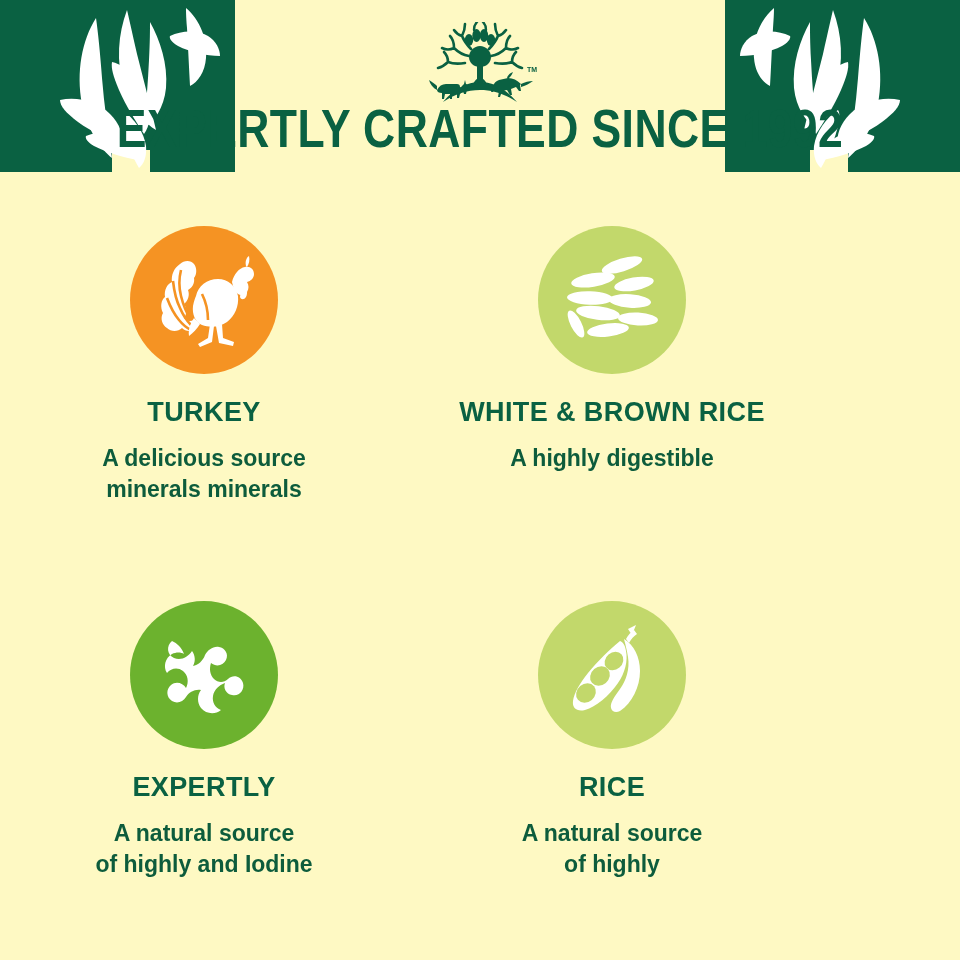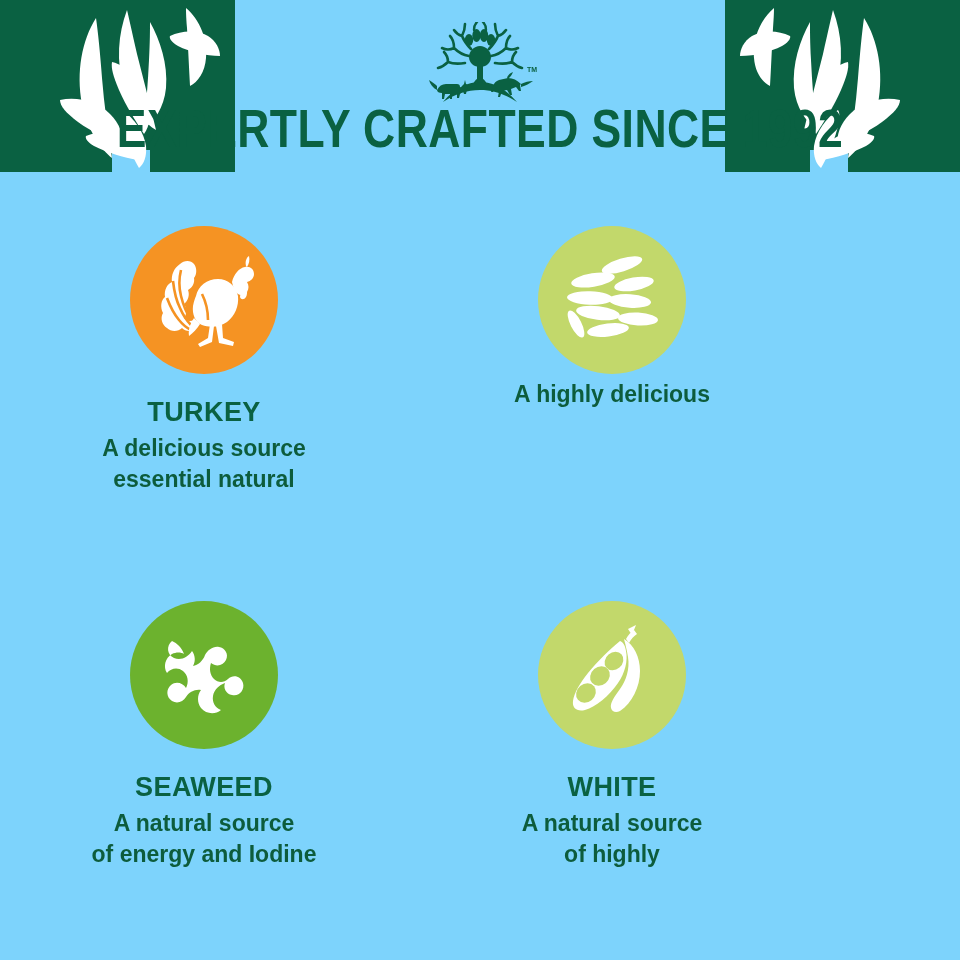--- a/index.html
+++ b/index.html
@@ -7,21 +7,21 @@
     padding: 0;
     background: #ffffff;
   }
   body {
     font-family: "Liberation Sans", sans-serif;
   }
   .page {
     position: relative;
     width: 960px;
     height: 960px;
-    background: #7dd3fc;
+    background: #fef9c3;
     overflow: hidden;
   }
 
   
   .header {
     position: absolute;
     left: 0;
     top: 0;
     width: 960px;
     height: 172px;
@@ -92,21 +92,21 @@
     margin-top: 22px;
     color: #0a6142;
     font-weight: 700;
     font-size: 27px;
     line-height: 32px;
     letter-spacing: 0.4px;
     text-align: center;
     max-width: 330px;
   }
   .ing-desc {
-    margin-top: 5px;
+    margin-top: 15px;
     color: #0d5c3c;
     font-weight: 700;
     font-size: 23px;
     line-height: 31px;
     text-align: center;
     max-width: 330px;
   }
   .ing-desc .line { display: block; }
 </style>
 </head>
@@ -207,65 +207,66 @@
             <path d="M60,76 L58,90 L48,96 L50,99 L62,94 L64,78 Z"></path>
             <path d="M72,76 L73,90 L84,94 L83,98 L69,95 L66,78 Z"></path>
 
             <path d="M44,70 C40,76 38,82 39,88 C43,85 47,81 50,76 Z"></path>
           </g>
         </svg>
       </div>
       <div class="ing-title">TURKEY</div>
       <div class="ing-desc">
         <span class="line">A delicious source</span>
-        <span class="line">essential natural</span>
+        <span class="line">minerals minerals</span>
       </div>
     </div>
 
     <div class="cell">
       <div class="icon-circle" style="background:#c2d86b">
         <svg width="104" height="98" viewBox="0 0 104 98">
           <g fill="#ffffff">
             <ellipse cx="62" cy="14" rx="21" ry="6.5" transform="rotate(-17 62 14)"></ellipse>
             <ellipse cx="33" cy="29" rx="22" ry="6.8" transform="rotate(-9 33 29)"></ellipse>
             <ellipse cx="74" cy="33" rx="20" ry="6.5" transform="rotate(-10 74 33)"></ellipse>
             <ellipse cx="30" cy="47" rx="23" ry="6.8" transform="rotate(2 30 47)"></ellipse>
             <ellipse cx="70" cy="50" rx="21" ry="6.8" transform="rotate(4 70 50)"></ellipse>
             <ellipse cx="38" cy="62" rx="22" ry="6.8" transform="rotate(7 38 62)"></ellipse>
             <ellipse cx="78" cy="68" rx="20" ry="6.5" transform="rotate(3 78 68)"></ellipse>
             <ellipse cx="48" cy="79" rx="21" ry="6.5" transform="rotate(-7 48 79)"></ellipse>
             <ellipse cx="16" cy="73" rx="15" ry="5.4" transform="rotate(63 16 73)"></ellipse>
           </g>
         </svg>
       </div>
-      <div class="ing-desc">
-        <span class="line">A highly delicious</span>
+      <div class="ing-title">WHITE &amp; BROWN RICE</div>
+      <div class="ing-desc">
+        <span class="line">A highly digestible</span>
       </div>
     </div>
 
     <div class="cell">
       <div class="icon-circle" style="background:#6cb22e">
         <svg width="104" height="100" viewBox="0 0 104 100">
           <g fill="#ffffff">
             <path d="M20,16 C14,21 15,30 22,33 C29,36 36,32 40,26 C43,30 44,36 41,41
                      C46,40 51,36 53,30 C56,25 61,21 67,22 C73,23 77,29 74,35
                      C71,41 64,42 59,38 C57,44 58,50 62,54 C66,58 72,58 76,54
                      C81,49 89,51 91,58 C93,65 87,72 80,70 C74,69 71,63 73,58
                      C67,60 62,65 61,71 C60,77 63,83 69,85 C63,90 54,89 49,83
                      C45,78 45,70 49,65 C43,64 37,67 34,72 C31,77 25,79 20,76
                      C14,72 14,64 19,60 C24,56 31,58 34,63 C37,57 36,50 31,46
                      C26,42 19,43 15,48 C11,42 13,33 20,29 C24,27 29,27 32,29
                      C30,23 25,18 20,16 Z"></path>
           </g>
         </svg>
       </div>
-      <div class="ing-title">SEAWEED</div>
+      <div class="ing-title">EXPERTLY</div>
       <div class="ing-desc">
         <span class="line">A natural source</span>
-        <span class="line">of energy and Iodine</span>
+        <span class="line">of highly and Iodine</span>
       </div>
     </div>
 
     <div class="cell">
       <div class="icon-circle" style="background:#c2d86b">
         <svg width="100" height="104" viewBox="0 0 100 104">
           <g fill="#ffffff">
 
             <path d="M66,6 L74,2 L70,12 Z"></path>
             <path d="M64,16 C66,12 69,9 72,7 L75,11 C72,13 69,16 67,20 Z"></path>
@@ -277,21 +278,21 @@
                      C34,84 47,73 56,60 C63,50 66,38 64,28 C63,22 61,19 58,18 Z"></path>
 
             <g fill="#c2d86b">
               <ellipse cx="52" cy="38" rx="10" ry="8.5" transform="rotate(-40 52 38)"></ellipse>
               <ellipse cx="38" cy="53" rx="10.5" ry="9" transform="rotate(-40 38 53)"></ellipse>
               <ellipse cx="24" cy="70" rx="10.5" ry="9" transform="rotate(-40 24 70)"></ellipse>
             </g>
           </g>
         </svg>
       </div>
-      <div class="ing-title">WHITE</div>
+      <div class="ing-title">RICE</div>
       <div class="ing-desc">
         <span class="line">A natural source</span>
         <span class="line">of highly</span>
       </div>
     </div>
 
   </div>
 </div>
 
 </body></html>

